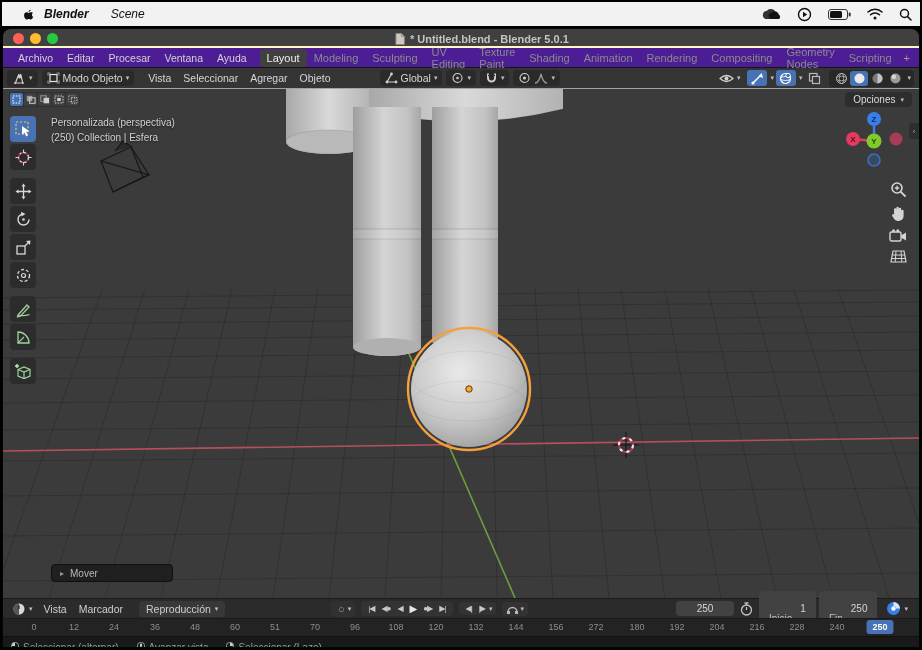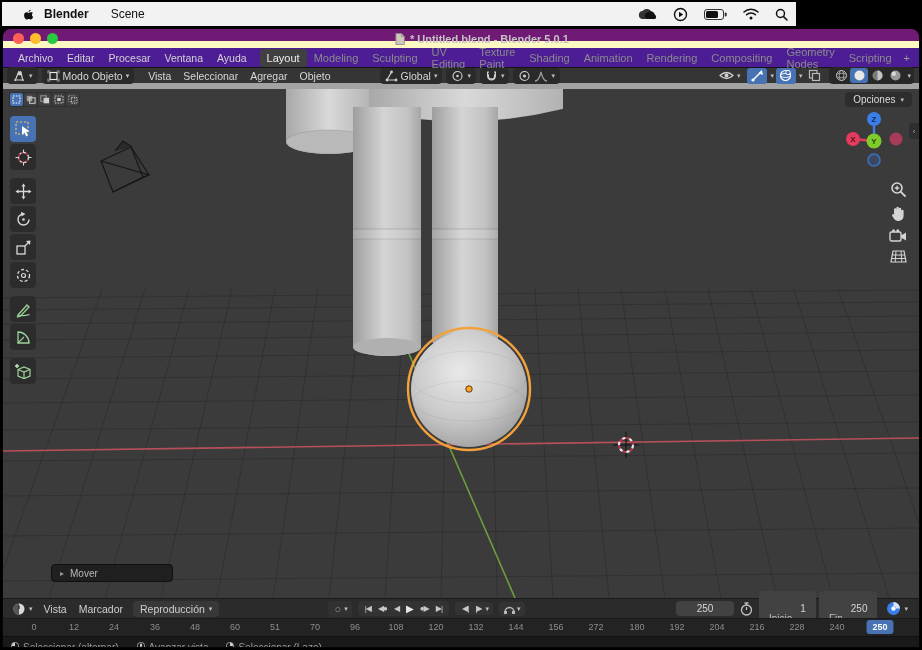--- a/index.html
+++ b/index.html
@@ -1,54 +1,54 @@
 <!DOCTYPE html>
 <html><head>
 <meta charset="utf-8">
 <style>
   * { margin:0; padding:0; box-sizing:border-box; }
   html,body { width:922px; height:650px; background:#000; overflow:hidden;
     font-family:"Liberation Sans", sans-serif; }
   .abs { position:absolute; }
 
   
-  #macbar { left:2px; top:2px; width:794px; height:24px; background:#f2f2f2;
-    display:flex; align-items:center; color:#111; font-size:12px; }
+  #macbar { left:2px; top:2px; width:918px; height:24px; background:#f2f2f2;
+    display:flex; align-items:center; color:#111; font-size:12px;font-style:italic; }
   #macbar .appname { font-weight:bold; margin-left:18px; }
   #macbar .menu { margin-left:22px; }
   #macbar .spacer { flex:1; }
   #macbar .sysicon { margin-right:16px; display:flex; align-items:center; }
 
   
   #window { left:2px; top:28px; width:918px; height:620px; background:#1d1d1d;
     border-radius:9px 9px 0 0; overflow:hidden; border:1px solid #050505; }
 
   
-  #titlebar { left:0; top:0; width:100%; height:19px; background:#701a75;
-    border-bottom:7px solid #fef9c3; }
+  #titlebar { left:0; top:0; width:100%; height:19px; background:#404040;
+    border-bottom:2px solid #fef9c3; }
   .light { width:11px; height:11px; border-radius:50%; top:4px; }
   #titlegrp { left:50%; top:0; transform:translateX(-38%); height:19px; display:flex;
     align-items:center; gap:5px; color:#c4c4c4; font-size:11px; font-weight:bold; }
 
   
   #topbar { left:0; top:19px; width:100%; height:20px; background:#4c1d95;
     display:flex; align-items:center; font-size:10.5px; color:#d2d2d2;
     border-bottom:1px solid #151515; }
   #topbar .mitem { padding:2px 7px; cursor:default; }
   .tabs { display:flex; align-items:center; margin-left:6px; }
   .tab { color:#8b8b8b; font-size:11px; padding:3px 7px; border-radius:3px; }
   .tab.active { background:#404040; color:#eee; }
   .addws { color:#9a9a9a; padding:0 5px; font-size:11px; }
   #scenebox { display:flex; align-items:center; gap:3px; margin-left:4px; color:#d8d8d8;
     font-size:10px; font-weight:bold; }
 
   
   #vphead { left:0; top:39px; width:100%; height:21px; background:#353535;
     display:flex; align-items:center; font-size:10.5px; color:#d6d6d6;
-    border-bottom:6px solid #a3a3a3; }
+    border-bottom:1px solid #a3a3a3; }
   .hbtn { display:flex; align-items:center; gap:3px; background:#2a2a2a;
     border-radius:4px; padding:2px 5px; margin-left:4px; }
   .hmenu { padding:2px 6px; }
   .dd { font-size:7px; color:#bdbdbd; }
   .iconbtn { width:20px; height:16px; display:flex; align-items:center;
     justify-content:center; border-radius:3px; margin-left:2px; }
   .iconbtn.blue { background:#4772b3; }
   .shadegrp { display:flex; align-items:center; background:#282828; border-radius:4px;
     padding:1px 3px; margin-left:5px; margin-right:5px; }
   .shadegrp .seg { width:18px; height:15px; display:flex; align-items:center;
@@ -476,20 +476,24 @@
           </svg>
       </div>
       <div class="selmode">
         <svg width="10" height="9" viewBox="0 0 10 9">
             <rect x="0.8" y="0.8" width="6" height="6" fill="none" stroke="#9a9a9a" stroke-width="1" stroke-dasharray="1.4 1.1"></rect>
             <rect x="3.4" y="2.6" width="5.5" height="5.5" fill="none" stroke="#cfcfcf" stroke-width="1" stroke-dasharray="1.4 1.1"></rect>
           </svg>
       </div>
     </div>
 
+    <div id="vptext" class="abs">
+      <div>Personalizada (perspectiva)</div>
+      <div>(250) Collection | Esfera</div>
+    </div>
 
     <div id="toolbar" class="abs">
       <div class="tool active">
         <svg width="17" height="17" viewBox="0 0 17 17">
           <rect x="1" y="1" width="12" height="12" fill="none" stroke="#e9c36a" stroke-width="1.2" stroke-dasharray="2.2 1.8"></rect>
           <path d="M7 5 L14.5 10.2 L11.2 10.9 L13 14.6 L11.2 15.4 L9.5 11.7 L7 13.8 Z" fill="#fff"></path>
         </svg>
       </div>
       <div class="tool">
         <svg width="17" height="17" viewBox="0 0 17 17">
@@ -612,21 +616,21 @@
     <div class="hbtn" style="background:transparent">
       <svg width="14" height="14" viewBox="0 0 14 14">
         <circle cx="7" cy="7" r="5.5" fill="#d8d8d8"></circle>
         <path d="M7 1.5 A5.5 5.5 0 0 0 7 12.5 Z" fill="#555"></path>
         <line x1="7" y1="7" x2="7" y2="3.5" stroke="#222" stroke-width="1.2"></line>
       </svg>
       <span class="dd">▾</span>
     </div>
     <span class="hmenu">Vista</span>
     <span class="hmenu">Marcador</span>
-    <div class="pill" style="margin-left:4px">
+    <div class="pill" style="margin-left:10px">
       <span>Reproducción</span>
       <span class="dd">▾</span>
     </div>
 
     <div style="flex:1"></div>
 
     <div class="transport" style="background:#313131">
       <span class="tbtn" style="font-size:11px;color:#9a9a9a">○</span>
       <span class="dd">▾</span>
     </div>

